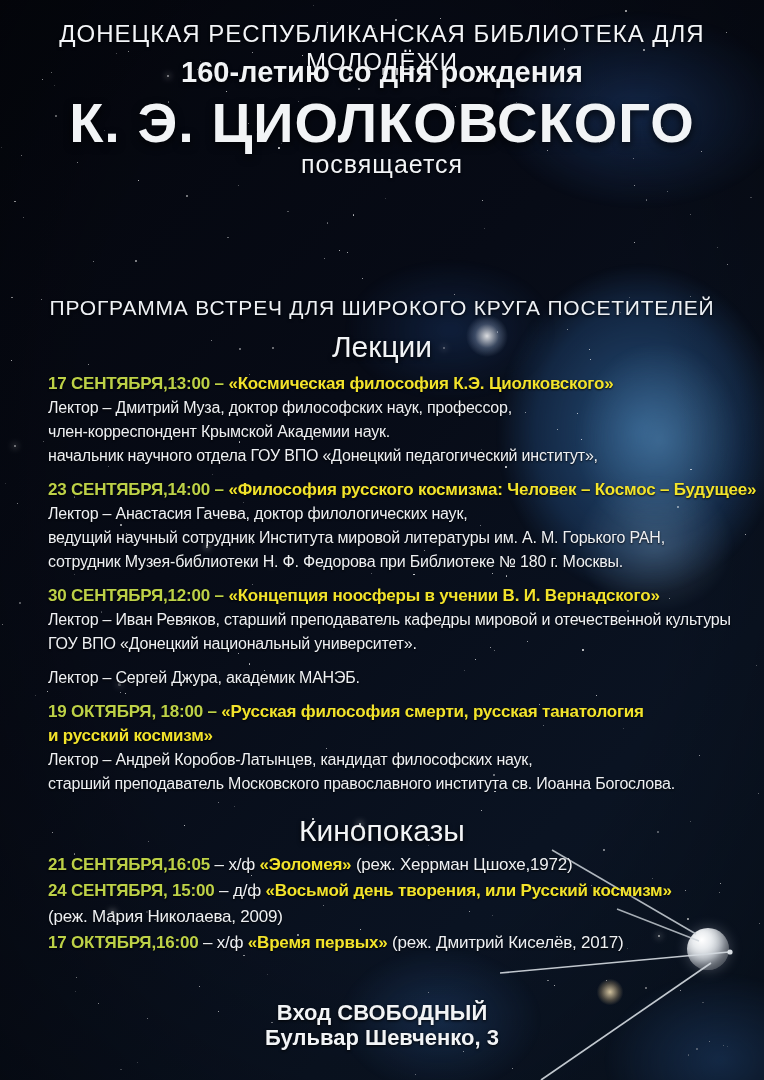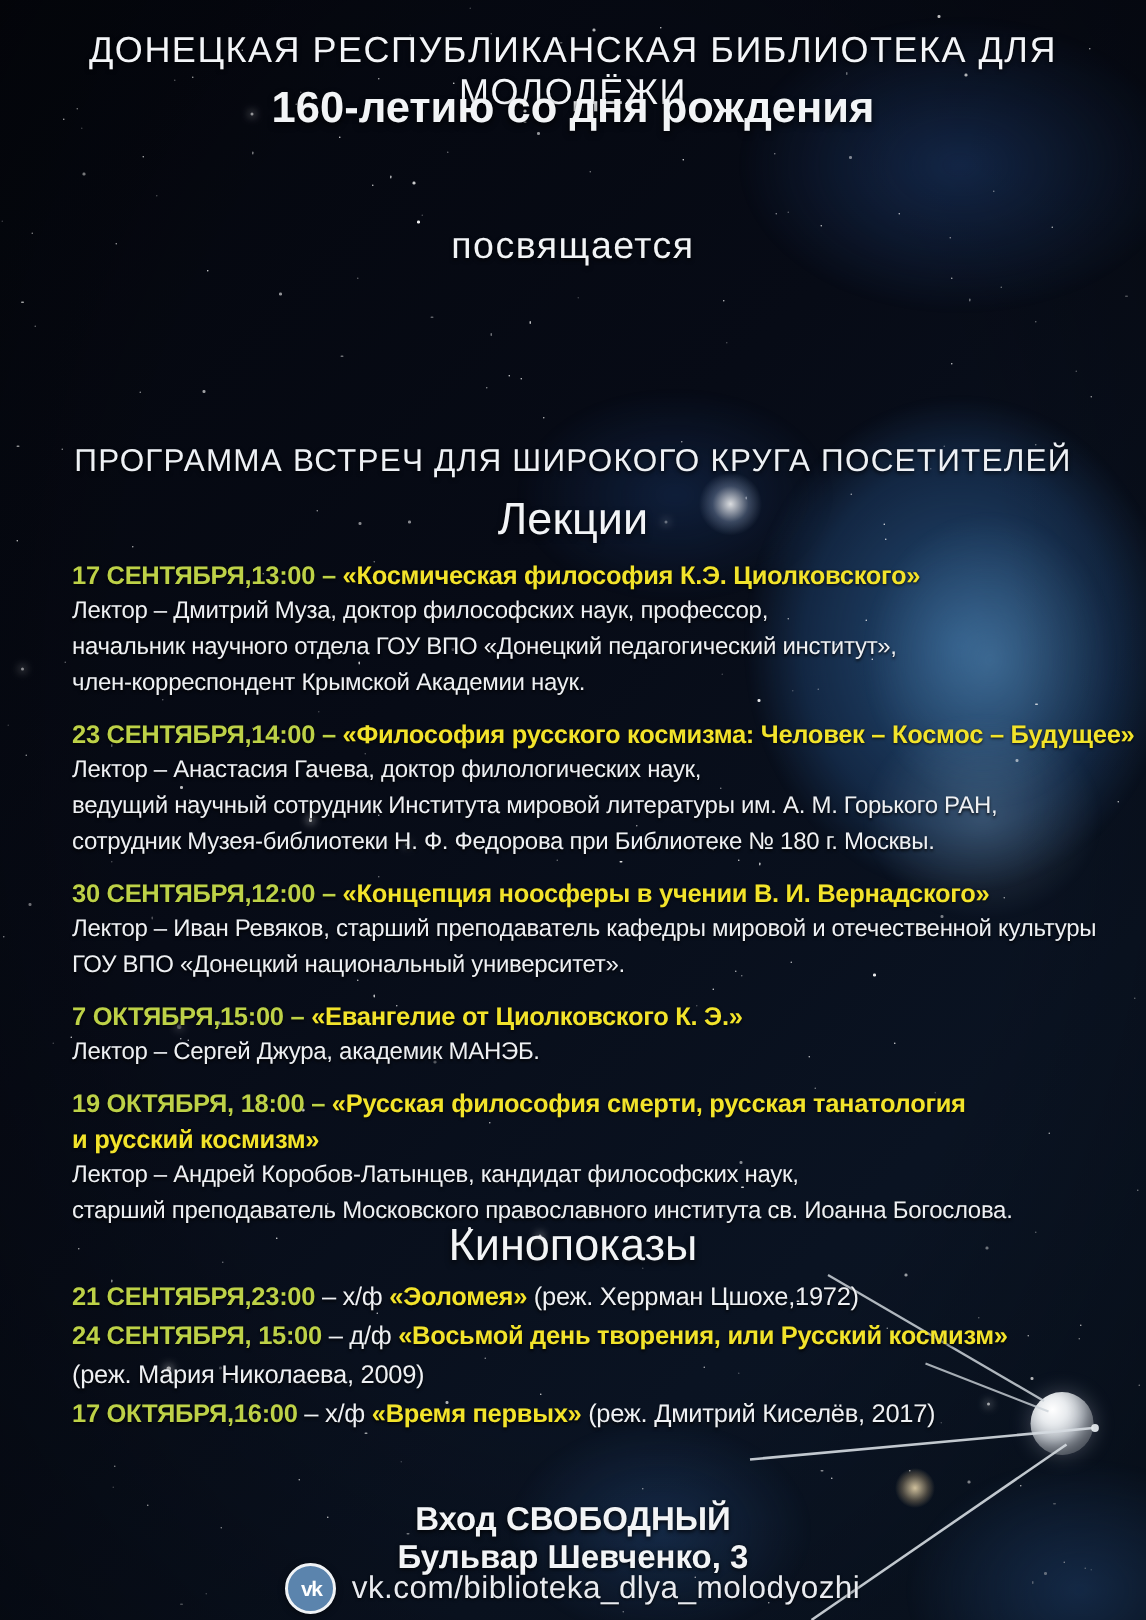--- a/index.html
+++ b/index.html
@@ -341,64 +341,58 @@
   <svg class="antennas" width="764" height="1080" viewBox="0 0 764 1080">
     <line x1="552" y1="850" x2="696" y2="934" stroke="#cdd4da" stroke-width="1.5" opacity="0.85"></line>
     <line x1="617" y1="909" x2="699" y2="941" stroke="#cdd4da" stroke-width="1.4" opacity="0.8"></line>
     <line x1="500" y1="973" x2="729" y2="952" stroke="#d6dce2" stroke-width="1.7" opacity="0.9"></line>
     <circle cx="730" cy="952" r="2.6" fill="#e3e8ec" opacity="0.95"></circle>
     <line x1="711" y1="963" x2="541" y2="1080" stroke="#d6dce2" stroke-width="1.7" opacity="0.9"></line>
   </svg>
 
   <div class="abs center library">ДОНЕЦКАЯ РЕСПУБЛИКАНСКАЯ БИБЛИОТЕКА ДЛЯ МОЛОДЁЖИ</div>
   <div class="abs center dedication1">160-летию со дня рождения</div>
+  <div class="abs center name">К. Э. ЦИОЛКОВСКОГО</div>
   <div class="abs center posv">посвящается</div>
   <div class="abs center section-h h-lectures">Лекции</div>
 
   <div class="abs center subtitle">ПРОГРАММА ВСТРЕЧ ДЛЯ ШИРОКОГО КРУГА ПОСЕТИТЕЛЕЙ</div>
   <div class="lectures" id="lectures-list">
       <div class="lec-entry">
         <div class="lec-head"><span class="date">17 СЕНТЯБРЯ,13:00</span><span class="dash-green"> – </span><span class="ytitle">«Космическая философия К.Э. Циолковского»</span></div>
         <div class="lec-detail">Лектор – Дмитрий Муза, доктор философских наук, профессор,</div>
+        <div class="lec-detail">член-корреспондент Крымской Академии наук.</div>
         <div class="lec-detail">начальник научного отдела ГОУ ВПО «Донецкий педагогический институт»,</div>
-        <div class="lec-detail">член-корреспондент Крымской Академии наук.</div>
       </div>
       <div class="lec-entry">
         <div class="lec-head"><span class="date">23 СЕНТЯБРЯ,14:00</span><span class="dash-green"> – </span><span class="ytitle">«Философия русского космизма: Человек – Космос – Будущее»</span></div>
         <div class="lec-detail">Лектор – Анастасия Гачева, доктор филологических наук,</div>
         <div class="lec-detail">ведущий научный сотрудник Института мировой литературы им. А. М. Горького РАН,</div>
         <div class="lec-detail">сотрудник Музея-библиотеки Н. Ф. Федорова при Библиотеке № 180 г. Москвы.</div>
       </div>
       <div class="lec-entry">
         <div class="lec-head"><span class="date">30 СЕНТЯБРЯ,12:00</span><span class="dash-green"> – </span><span class="ytitle">«Концепция ноосферы в учении В. И. Вернадского»</span></div>
         <div class="lec-detail">Лектор – Иван Ревяков, старший преподаватель кафедры мировой и отечественной культуры</div>
         <div class="lec-detail">ГОУ ВПО «Донецкий национальный университет».</div>
       </div>
       <div class="lec-entry">
-        <div class="lec-head"><span class="date">7 ОКТЯБРЯ,15:00</span><span class="dash-green"> – </span><span class="ytitle">«Евангелие от Циолковского К. Э.»</span></div>
         <div class="lec-detail">Лектор – Сергей Джура, академик МАНЭБ.</div>
       </div>
       <div class="lec-entry">
         <div class="lec-head"><span class="date">19 ОКТЯБРЯ, 18:00</span><span class="dash-green"> – </span><span class="ytitle">«Русская философия смерти, русская танатология</span></div>
         <div class="lec-title-cont ytitle">и русский космизм»</div>
         <div class="lec-detail">Лектор – Андрей Коробов-Латынцев, кандидат философских наук,</div>
         <div class="lec-detail">старший преподаватель Московского православного института св. Иоанна Богослова.</div>
       </div>
     </div>
 
   <div class="abs center section-h h-films">Кинопоказы</div>
   <div class="films" id="films-list">
-      <div class="film-row"><span class="date">21 СЕНТЯБРЯ,23:00</span><span class="film-plain"> – </span><span class="film-plain">х/ф </span><span class="ytitle">«Эоломея»</span><span class="film-plain"> (реж. Херрман Цшохе,1972)</span></div>
+      <div class="film-row"><span class="date">21 СЕНТЯБРЯ,16:05</span><span class="film-plain"> – </span><span class="film-plain">х/ф </span><span class="ytitle">«Эоломея»</span><span class="film-plain"> (реж. Херрман Цшохе,1972)</span></div>
       <div class="film-row"><span class="date">24 СЕНТЯБРЯ, 15:00</span><span class="film-plain"> – </span><span class="film-plain">д/ф </span><span class="ytitle">«Восьмой день творения, или Русский космизм»</span></div>
       <div class="film-note">(реж. Мария Николаева, 2009)</div>
       <div class="film-row"><span class="date">17 ОКТЯБРЯ,16:00</span><span class="film-plain"> – </span><span class="film-plain">х/ф </span><span class="ytitle">«Время первых»</span><span class="film-plain"> (реж. Дмитрий Киселёв, 2017)</span></div>
     </div>
 
   <div class="abs center entry-free">Вход СВОБОДНЫЙ</div>
   <div class="abs center address">Бульвар Шевченко, 3</div>
-  <div class="vk-row">
-    <div class="vk-icon">
-      <span>vk</span>
-    </div>
-    <div class="vk-url">vk.com/biblioteka_dlya_molodyozhi</div>
-  </div>
 
 </div>
 
 </body></html>

